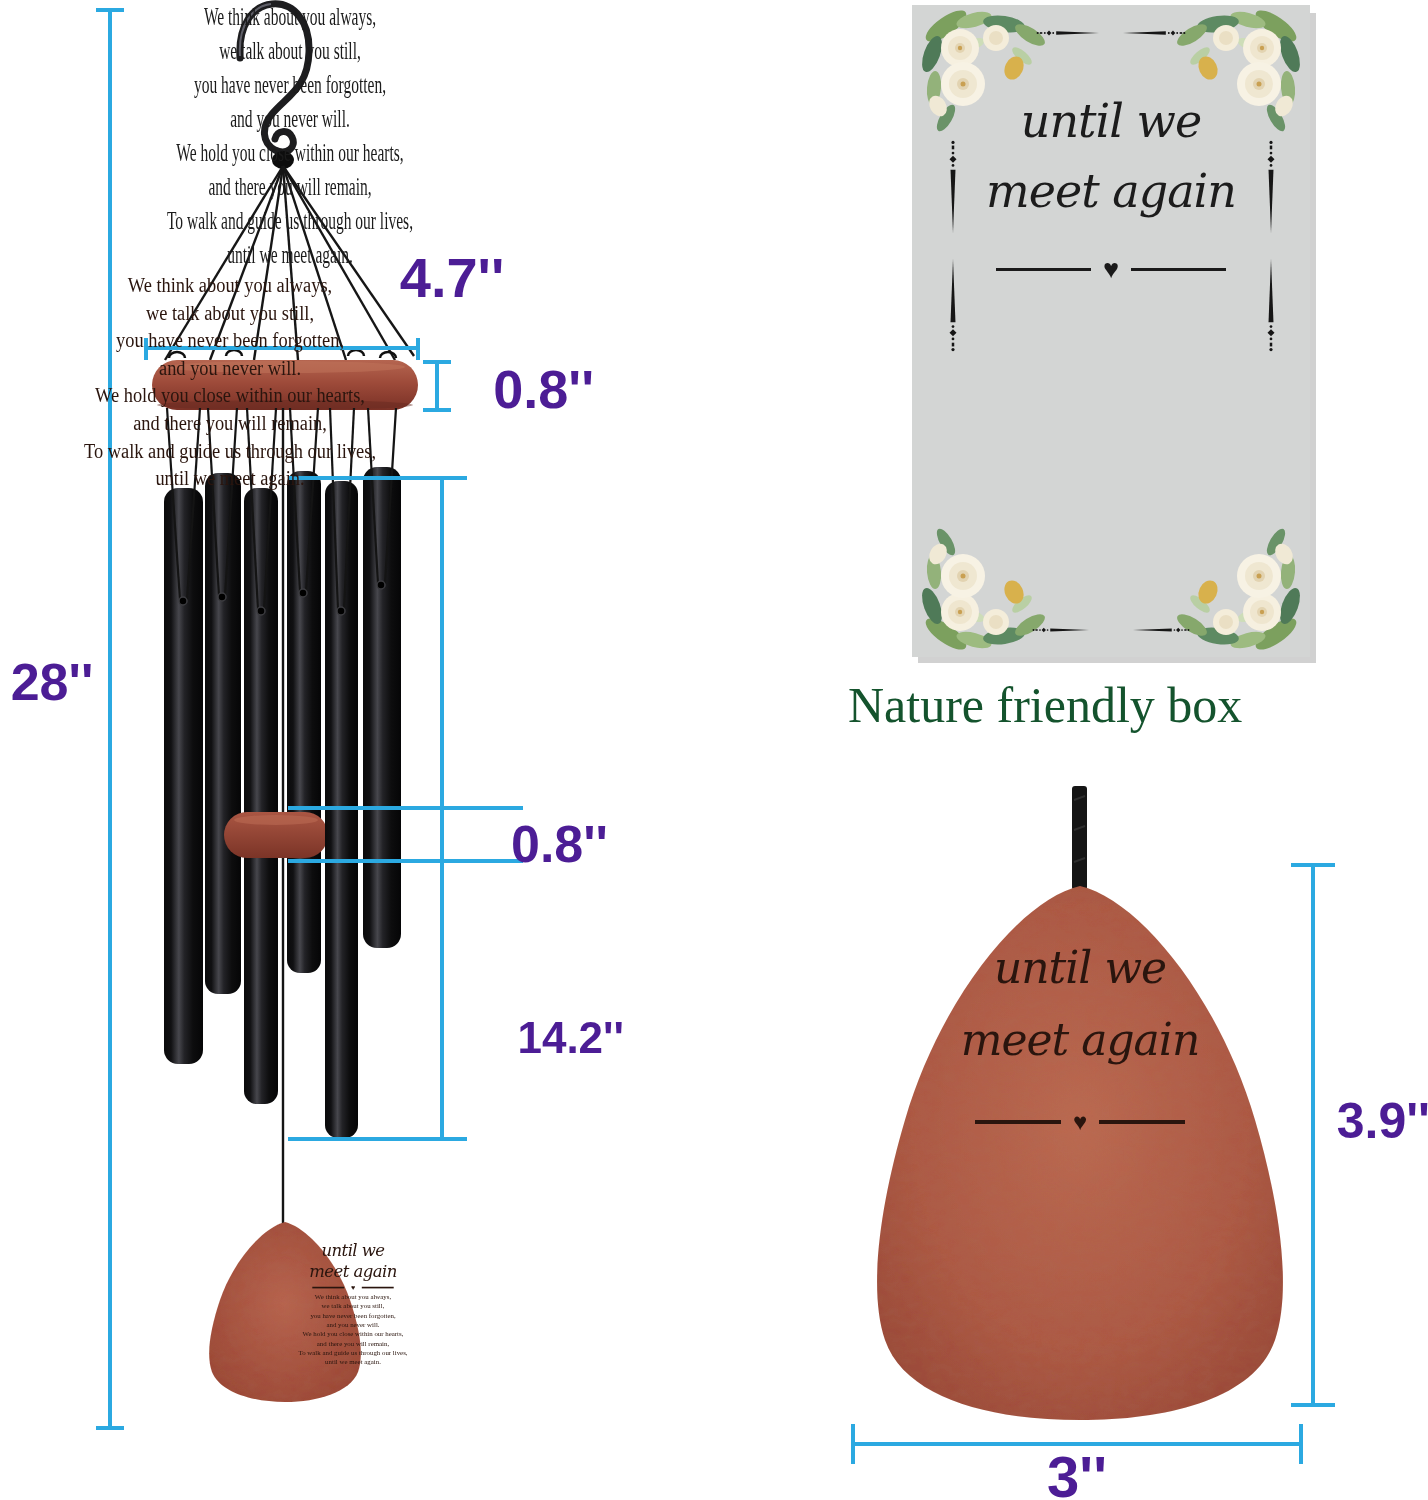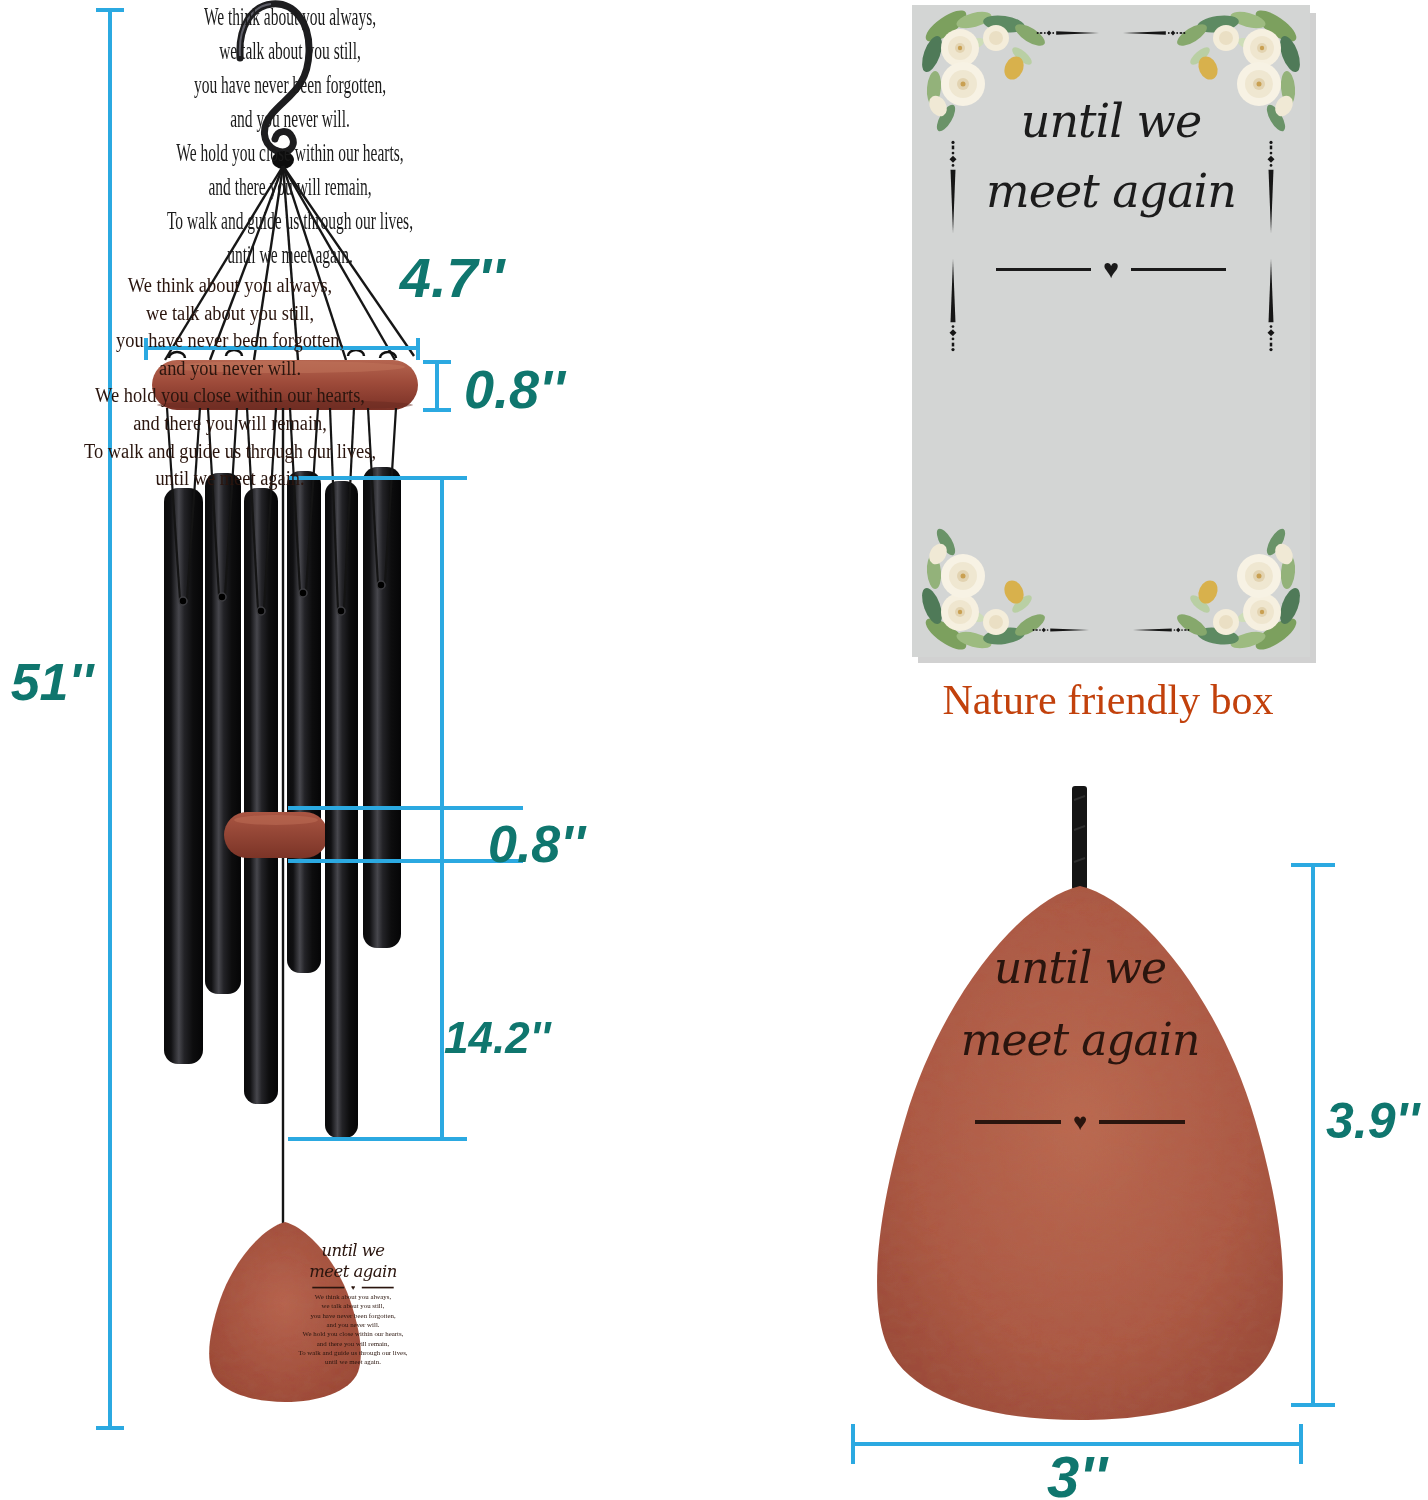--- a/index.html
+++ b/index.html
@@ -4,24 +4,24 @@
 <style>
   html,body { margin:0; padding:0; background:#ffffff; }
   #canvas {
     position:relative; width:1428px; height:1500px; background:#ffffff;
     overflow:hidden; font-family:"Liberation Sans", sans-serif;
   }
   #base-art { position:absolute; left:0; top:0; }
 
   .dim-label {
     position:absolute; font-family:"Liberation Sans", sans-serif;
-    font-weight:bold; color:#0f766e; text-align:center; white-space:nowrap;
-    font-size:52px; letter-spacing:0px; line-height:1;font-style:italic;
-  }
-  .dim-label.left-align { text-align:left; }
+    font-weight:bold; color:#4c1d95; text-align:center; white-space:nowrap;
+    font-size:52px; letter-spacing:0px; line-height:1;
+  }
+  .dim-label.left-align { text-align:right; }
 
   .script {
     font-family:"DejaVu Serif", serif; font-style:italic;
     letter-spacing:-1px; white-space:nowrap;
   }
 
   
   .card-text { position:absolute; color:#1c1c1c; text-align:center; }
   #card-title1 { left:912px; top:94px;  width:398px; font-size:46px; }
   #card-title2 { left:912px; top:164px; width:398px; font-size:46px; }
@@ -34,22 +34,22 @@
   #card-poem {
     left:821px; top:292px; width:580px;
     transform:scaleX(0.62); transform-origin:center top;
     font-family:"Liberation Serif", serif; font-size:25px; line-height:34px;
     color:#1b1b1b; text-align:center;
   }
   #card-poem div { white-space:nowrap; }
 
   
   .caption-line {
-    position:absolute; left:848px; width:520px; text-align:center;
-    font-family:"Liberation Serif", serif; font-size:42px; color:#c2410c;
+    position:absolute; left:848px; width:520px; 
+    font-family:"Liberation Serif", serif; font-size:50px; color:#14532d;
     white-space:nowrap;
   }
   #caption1 { top:676px; }
   #caption2 { top:733px; }
 
   
   .bs-text { position:absolute; color:#2a150e; text-align:center; }
   #bs-title1 { left:880px; top:942px;  width:400px; font-size:44px; }
   #bs-title2 { left:880px; top:1014px; width:400px; font-size:44px; }
   #bs-divider { left:880px; top:1110px; width:400px; }
@@ -279,21 +279,21 @@
       <line x1="1313" y1="865" x2="1313" y2="1405"></line>
       <line x1="1291" y1="865" x2="1335" y2="865"></line>
       <line x1="1291" y1="1405" x2="1335" y2="1405"></line>
 
       <line x1="853" y1="1444" x2="1301" y2="1444"></line>
       <line x1="853" y1="1424" x2="853" y2="1464"></line>
       <line x1="1301" y1="1424" x2="1301" y2="1464"></line>
     </g>
   </svg>
 
-  <div class="dim-label" style="left:0px; top:656px; width:104px;">51''</div>
+  <div class="dim-label" style="left:0px; top:656px; width:104px;">28''</div>
   <div class="dim-label" style="left:372px; top:250px; width:160px; font-size:56px;">4.7''</div>
   <div class="dim-label left-align" style="left:464px; top:362px; width:130px; font-size:54px;">0.8''</div>
   <div class="dim-label left-align" style="left:444px; top:1016px; width:180px; font-size:44px;">14.2''</div>
   <div class="dim-label left-align" style="left:488px; top:818px; width:120px;">0.8''</div>
   <div class="dim-label left-align" style="left:1326px; top:1096px; width:104px; font-size:50px;">3.9''</div>
   <div class="dim-label" style="left:1002px; top:1448px; width:150px; font-size:58px;">3''</div>
 
   <div id="card-title1" class="card-text script">until we</div>
   <div id="card-title2" class="card-text script">meet again</div>
   <div id="card-divider" class="divider">

